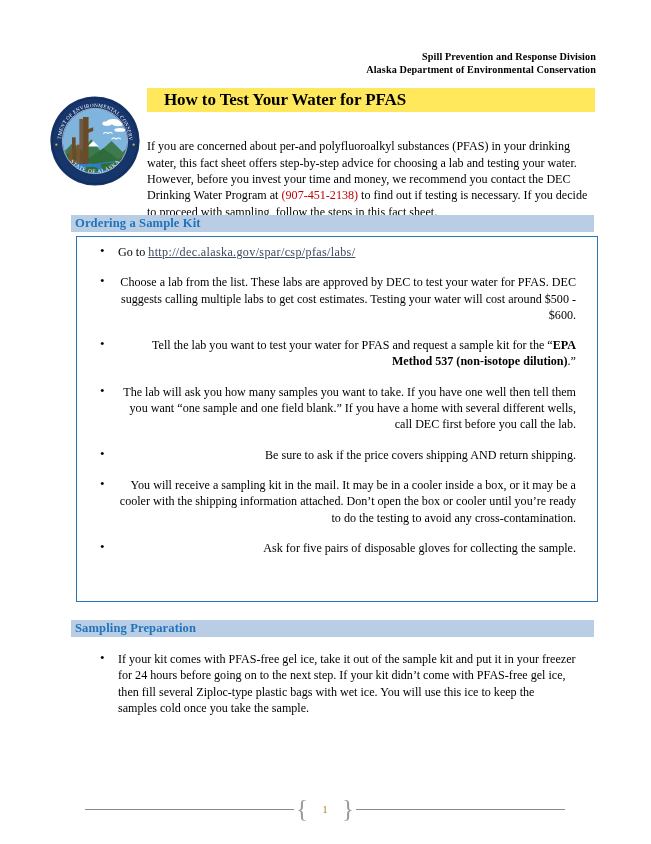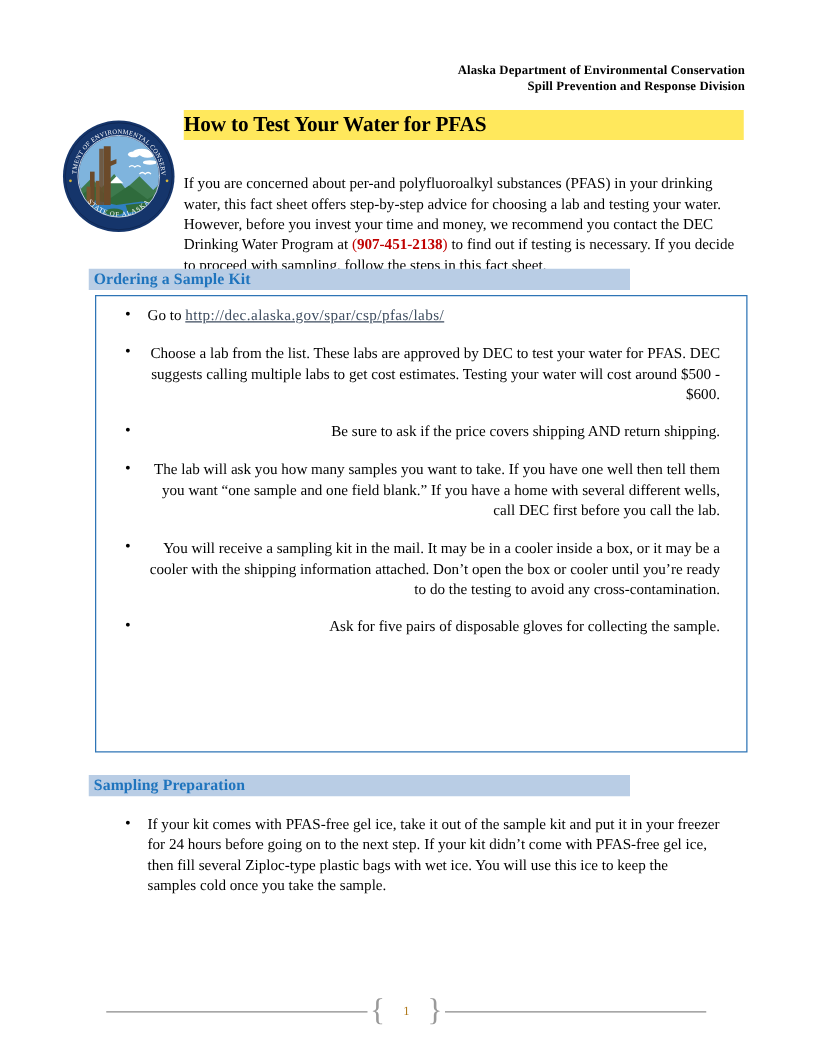--- a/index.html
+++ b/index.html
@@ -47,47 +47,47 @@
     width: 448px;
     height: 24px;
     background: #ffe85c;
     display: flex;
     align-items: center;
   }
   .title-banner .title-text {
     font-size: 17px;
     font-weight: bold;
     line-height: 20px;
-    padding-left: 0;
+    padding-left: 17px;
     letter-spacing: -0.1px;
     color: #000;
   }
 
   
   .intro {
     position: absolute;
     left: 147px;
     top: 126px;
     width: 451px;
     font-size: 12.1px;
     line-height: 16.4px;
     text-align: left;
     color: #000;
   }
   .phone {
     color: #c00000;
-    font-weight: bold;
+    font-weight: normal;
   }
   .paren-red { color: #c00000; }
 
   
   .section-band {
     position: absolute;
     left: 71px;
-    width: 433px;
+    width: 523px;
     height: 17px;
     background: #b9cde5;
     display: flex;
     align-items: center;
   }
   .section-band .band-text {
     font-size: 12.6px;
     font-weight: bold;
     color: #1f74bd;
     padding-left: 4px;
@@ -177,22 +177,22 @@
     width: 30px;
     text-align: center;
   }
 </style>
 </head>
 <body>
 
 <div class="page">
 
   <div class="doc-header">
+    <div>Spill Prevention and Response Division</div>
     <div>Alaska Department of Environmental Conservation</div>
-    <div>Spill Prevention and Response Division</div>
   </div>
 
   <div class="seal-wrap">
     <svg viewBox="0 0 200 200" width="92" height="92">
       <defs>
         <path id="arcTop" d="M 26,100 A 74,74 0 0 1 174,100"></path>
         <path id="arcBot" d="M 30,100 A 70,70 0 0 0 170,100"></path>
         <clipPath id="innerClip">
             <circle cx="100" cy="100" r="70"></circle>
           </clipPath>
@@ -248,22 +248,23 @@
 
   <div class="section-band" style="top:215px;">
     <span class="band-text">Ordering a Sample Kit</span>
   </div>
 
   <div class="bordered-box"></div>
 
   <ul class="bullets list-ordering">
     <li><span>Go to </span><a class="doc-link" href="#">http://dec.alaska.gov/spar/csp/pfas/labs/</a></li>
     <li>Choose a lab from the list. These labs are approved by DEC to test your water for PFAS. DEC suggests calling multiple labs to get cost estimates. Testing your water will cost around $500 - $600.</li>
+    <li><span>Tell the lab you want to test your water for PFAS and request a sample kit for the “</span><span class="bold-inline">EPA Method 537 (non-isotope dilution)</span><span>.”</span></li>
+    <li>The lab will ask you how many samples you want to take. If you have one well then tell them you want “one sample and one field blank.” If you have a home with several different wells, call DEC first before you call the lab.</li>
     <li>Be sure to ask if the price covers shipping AND return shipping.</li>
-    <li>The lab will ask you how many samples you want to take. If you have one well then tell them you want “one sample and one field blank.” If you have a home with several different wells, call DEC first before you call the lab.</li>
     <li>You will receive a sampling kit in the mail. It may be in a cooler inside a box, or it may be a cooler with the shipping information attached. Don’t open the box or cooler until you’re ready to do the testing to avoid any cross-contamination.</li>
     <li>Ask for five pairs of disposable gloves for collecting the sample.</li>
   </ul>
 
   <div class="section-band" style="top:620px;">
     <span class="band-text">Sampling Preparation</span>
   </div>
 
   <ul class="bullets list-sampling">
     <li>If your kit comes with PFAS-free gel ice, take it out of the sample kit and put it in your freezer for 24 hours before going on to the next step. If your kit didn’t come with PFAS-free gel ice, then fill several Ziploc-type plastic bags with wet ice. You will use this ice to keep the samples cold once you take the sample.</li>

